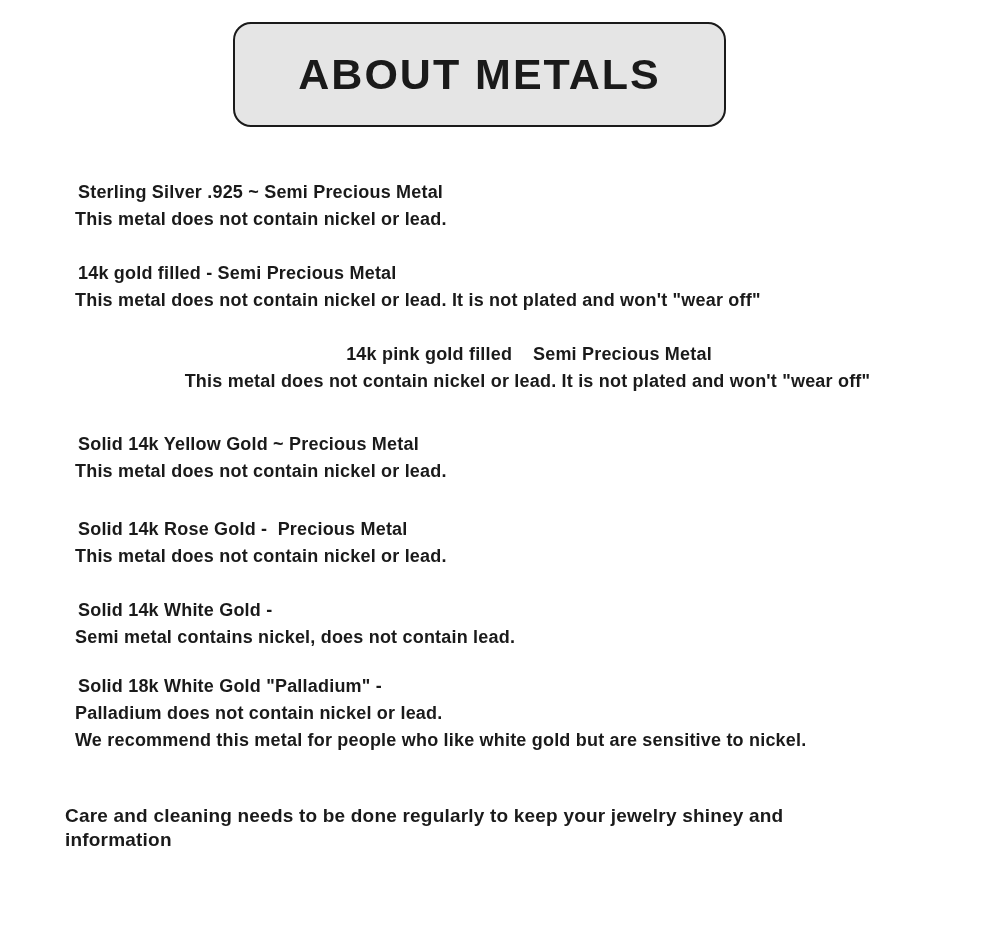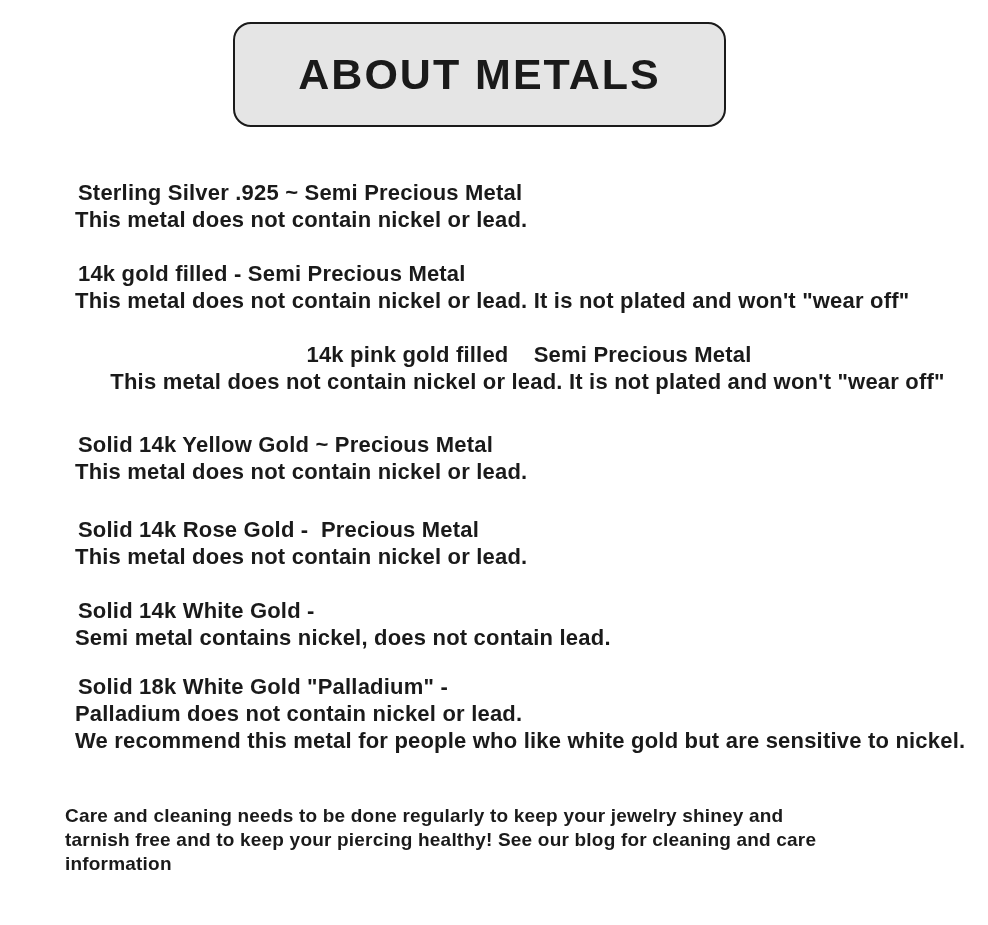--- a/index.html
+++ b/index.html
@@ -39,21 +39,21 @@
     position: absolute;
     left: 75px;
     top: 179px;
     width: 905px;
   }
   .metal-section {
     margin: 0 0 27px 0;
   }
   .metal-section p {
     margin: 0;
-    font-size: 22px;
+    font-size: 18px;
     font-weight: bold;
     line-height: 27px;
     letter-spacing: 0.2px;
     white-space: pre-wrap;
   }
   .metal-section .heading {
     padding-left: 3px;
   }
   
   #sections section:nth-child(3) { margin-bottom: 36px; text-align: center; }
@@ -105,16 +105,15 @@
   <p>Semi metal contains nickel, does not contain lead.</p>
       </section>
       <section class="metal-section">
     <p class="heading">Solid 18k White Gold "Palladium" -</p>
   <p>Palladium does not contain nickel or lead.</p>
         <p>We recommend this metal for people who like white gold but are sensitive to nickel.</p>
       </section>
     </div>
   <div class="care-note">
       <p>Care and cleaning needs to be done regularly to keep your jewelry shiney and</p>
-      <p>tarnish free and to keep your piercing healthy! See our blog for cleaning and care</p>
       <p>information</p>
     </div>
 </main>
 
 </body></html>

